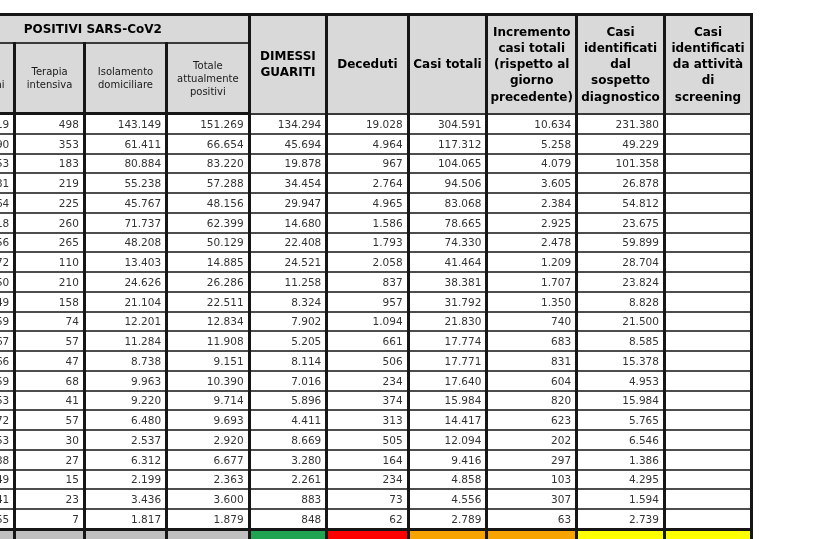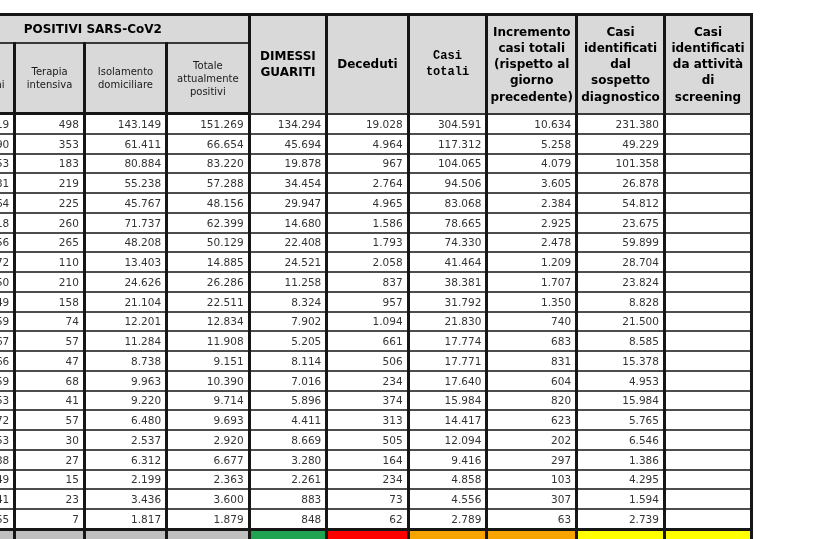--- a/index.html
+++ b/index.html
@@ -38,21 +38,21 @@
     font-size:10px;font-weight:400;line-height:1.3;text-align:center;vertical-align:middle;
     border-bottom:3px solid #161616;padding:0 2px;
   }
   th.colored{
     height:92px;font-size:9.5px;font-weight:700;line-height:1.35;
     text-align:center;vertical-align:middle;padding:0 2px;
     border-top:3px solid #161616;border-bottom:3px solid #161616;
   }
   th.green {background:#21A452;color:#0b5c2c;font-size:10px;}
   th.red   {background:#FF0000;color:#9c0f00;font-size:10px;}
-  th.gold  {background:#FFC000;color:#7b3300;font-size:10px;font-weight:700;font-family:Liberation Mono, monospace;}
+  th.gold  {background:#FFC000;color:#7b3300;font-size:10px;font-weight:700;}
   th.orange{background:#F5A300;color:#8f3600;}
   th.yellow{background:#FFFF00;color:#7F6000;font-weight:700;}
   tbody td{
     height:17.76px;font-size:10.5px;color:#333;text-align:right;
     padding:0 4px 0 0;font-weight:400;background:#ffffff;
   }
   tfoot td{
     height:25px;font-size:10.5px;font-weight:700;color:#111;text-align:right;
     padding:0 4px 0 0;border-top:3px solid #161616;border-bottom:3px solid #161616;
   }

